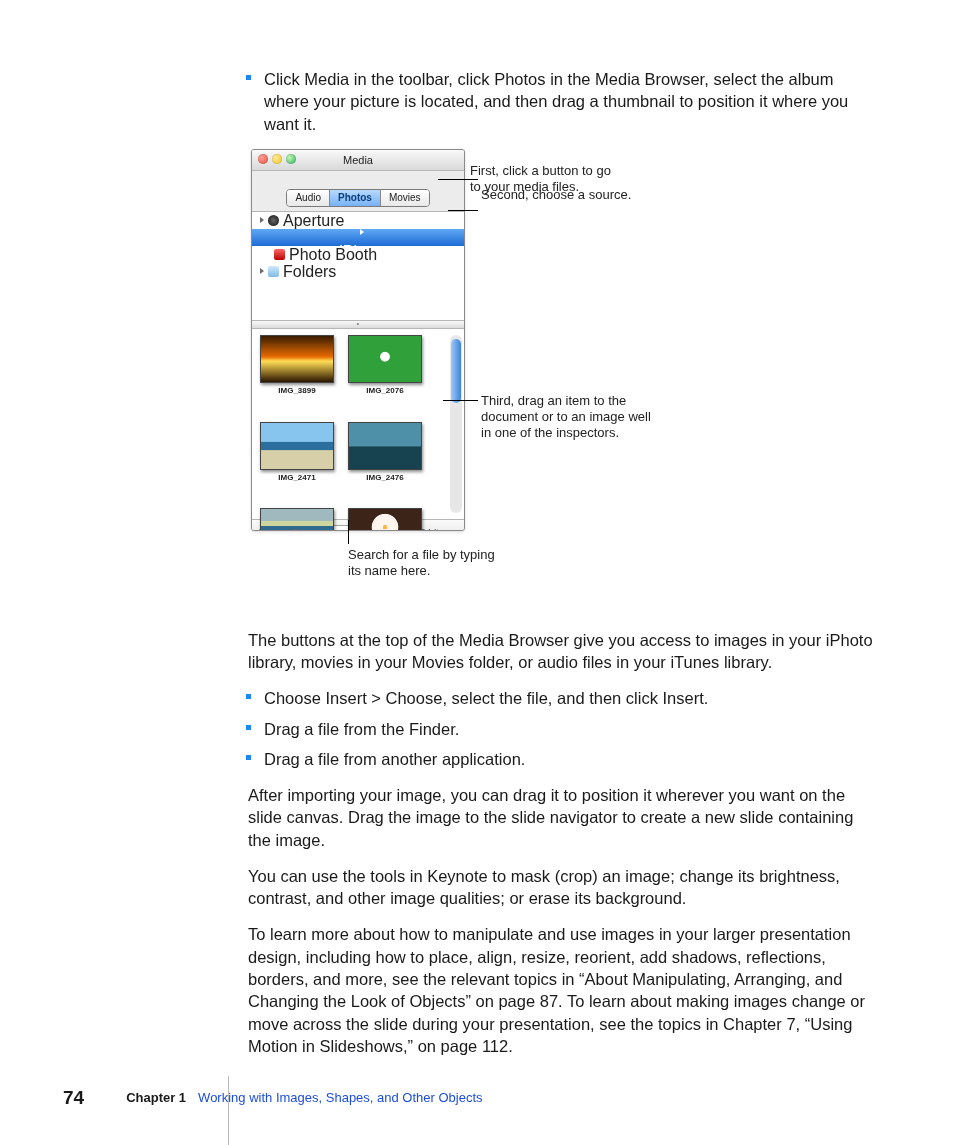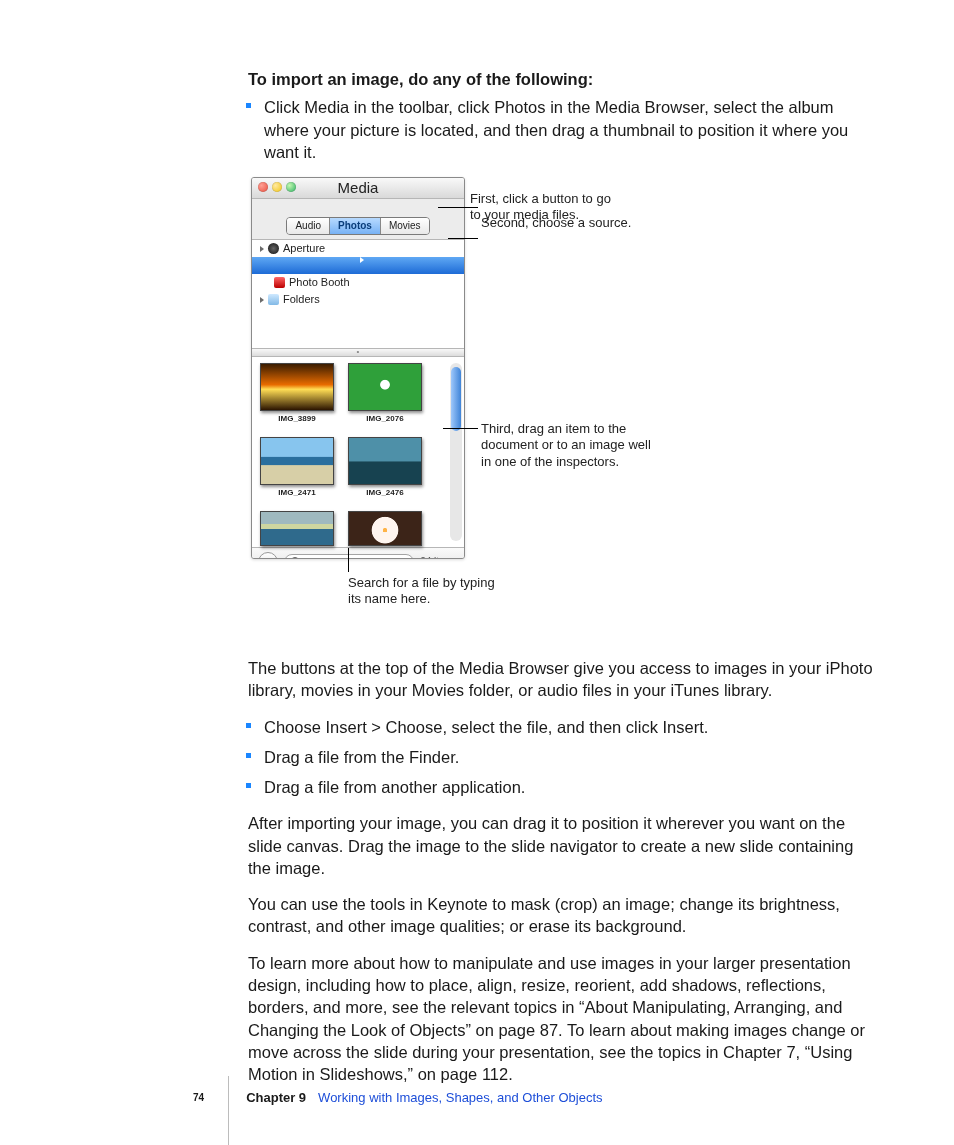--- a/index.html
+++ b/index.html
@@ -72,21 +72,21 @@
     font-size: 11px;
     color: #222;
   }
   .mb-titlebar {
     height: 20px;
     background: linear-gradient(#f9f9f9,#d9d9d9);
     border-bottom: 1px solid #b6b6b6;
     position: relative;
     text-align: center;
     line-height: 20px;
-    font-size: 15px;
+    font-size: 11px;
   }
   .mb-traffic {
     position: absolute;
     left: 6px;
     top: 4px;
     display: flex;
     gap: 4px;
   }
   .mb-traffic span {
     width: 10px; height: 10px; border-radius: 50%;
@@ -127,21 +127,21 @@
   }
   .mb-sources {
     height: 108px;
     background: #fff;
     border-bottom: 1px solid #b6b6b6;
     overflow: hidden;
   }
   .src-row {
     height: 17px;
     line-height: 17px;
-    font-size: 11px;
+    font-size: 16px;
     padding-left: 8px;
     display: flex;
     align-items: center;
     gap: 4px;
   }
   .src-row .tri {
     width: 0; height: 0;
     border-left: 4px solid #6b6b6b;
     border-top: 3px solid transparent;
     border-bottom: 3px solid transparent;
@@ -172,21 +172,21 @@
     height: 190px;
     background: #fff;
     position: relative;
     padding: 6px 2px 0 8px;
     box-sizing: border-box;
   }
   .thumbs-inner {
     width: 182px;
     display: flex;
     flex-wrap: wrap;
-    gap: 12px 14px;
+    gap: 25px 14px;
   }
   .thumb {
     width: 74px;
     text-align: center;
   }
   .thumb .img {
     width: 74px;
     height: 48px;
     border: 1px solid #444;
     box-shadow: 1px 2px 3px rgba(0,0,0,0.45);
@@ -302,39 +302,37 @@
   .footer .rule {
     position: absolute;
     left: 165px;
     top: -7px;
     bottom: -55px;
     width: 1px;
     background: #bcbcbc;
   }
   .footer .pn {
     font-weight: 700;
-    font-size: 10px;
-    margin-left: 130px;
+    font-size: 19px;
   }
   .footer .ch {
     margin-left: 42px;
     font-weight: 700;
   }
   .footer .ct {
     color: #1d4ed8;
     margin-left: 12px;
   }
 </style>
 </head>
 <body>
 
 <div class="page">
   <div class="body-col">
 
-    <p class="heading">To import an image, do any of the following:</p>
 
     <ul class="square">
       <li>Click Media in the toolbar, click Photos in the Media Browser, select the album where your picture is located, and then drag a thumbnail to position it where you want it.</li>
     </ul>
 
     <div class="figure-wrap">
 
       <div class="media-browser">
         <div class="mb-titlebar">
           <div class="mb-traffic">
@@ -437,16 +435,16 @@
 
     <p>After importing your image, you can drag it to position it wherever you want on the slide canvas. Drag the image to the slide navigator to create a new slide containing the image.</p>
     <p>You can use the tools in Keynote to mask (crop) an image; change its brightness, contrast, and other image qualities; or erase its background.</p>
     <p>To learn more about how to manipulate and use images in your larger presentation design, including how to place, align, resize, reorient, add shadows, reflections, borders, and more, see the relevant topics in “About Manipulating, Arranging, and Changing the Look of Objects” on page 87. To learn about making images change or move across the slide during your presentation, see the topics in Chapter 7, “Using Motion in Slideshows,” on page 112.</p>
 
   </div>
 
   <div class="footer">
     <div class="rule"></div>
     <span class="pn">74</span>
-    <span class="ch">Chapter 9</span>
+    <span class="ch">Chapter 1</span>
     <span class="ct">Working with Images, Shapes, and Other Objects</span>
   </div>
 </div>
 
 </body></html>

